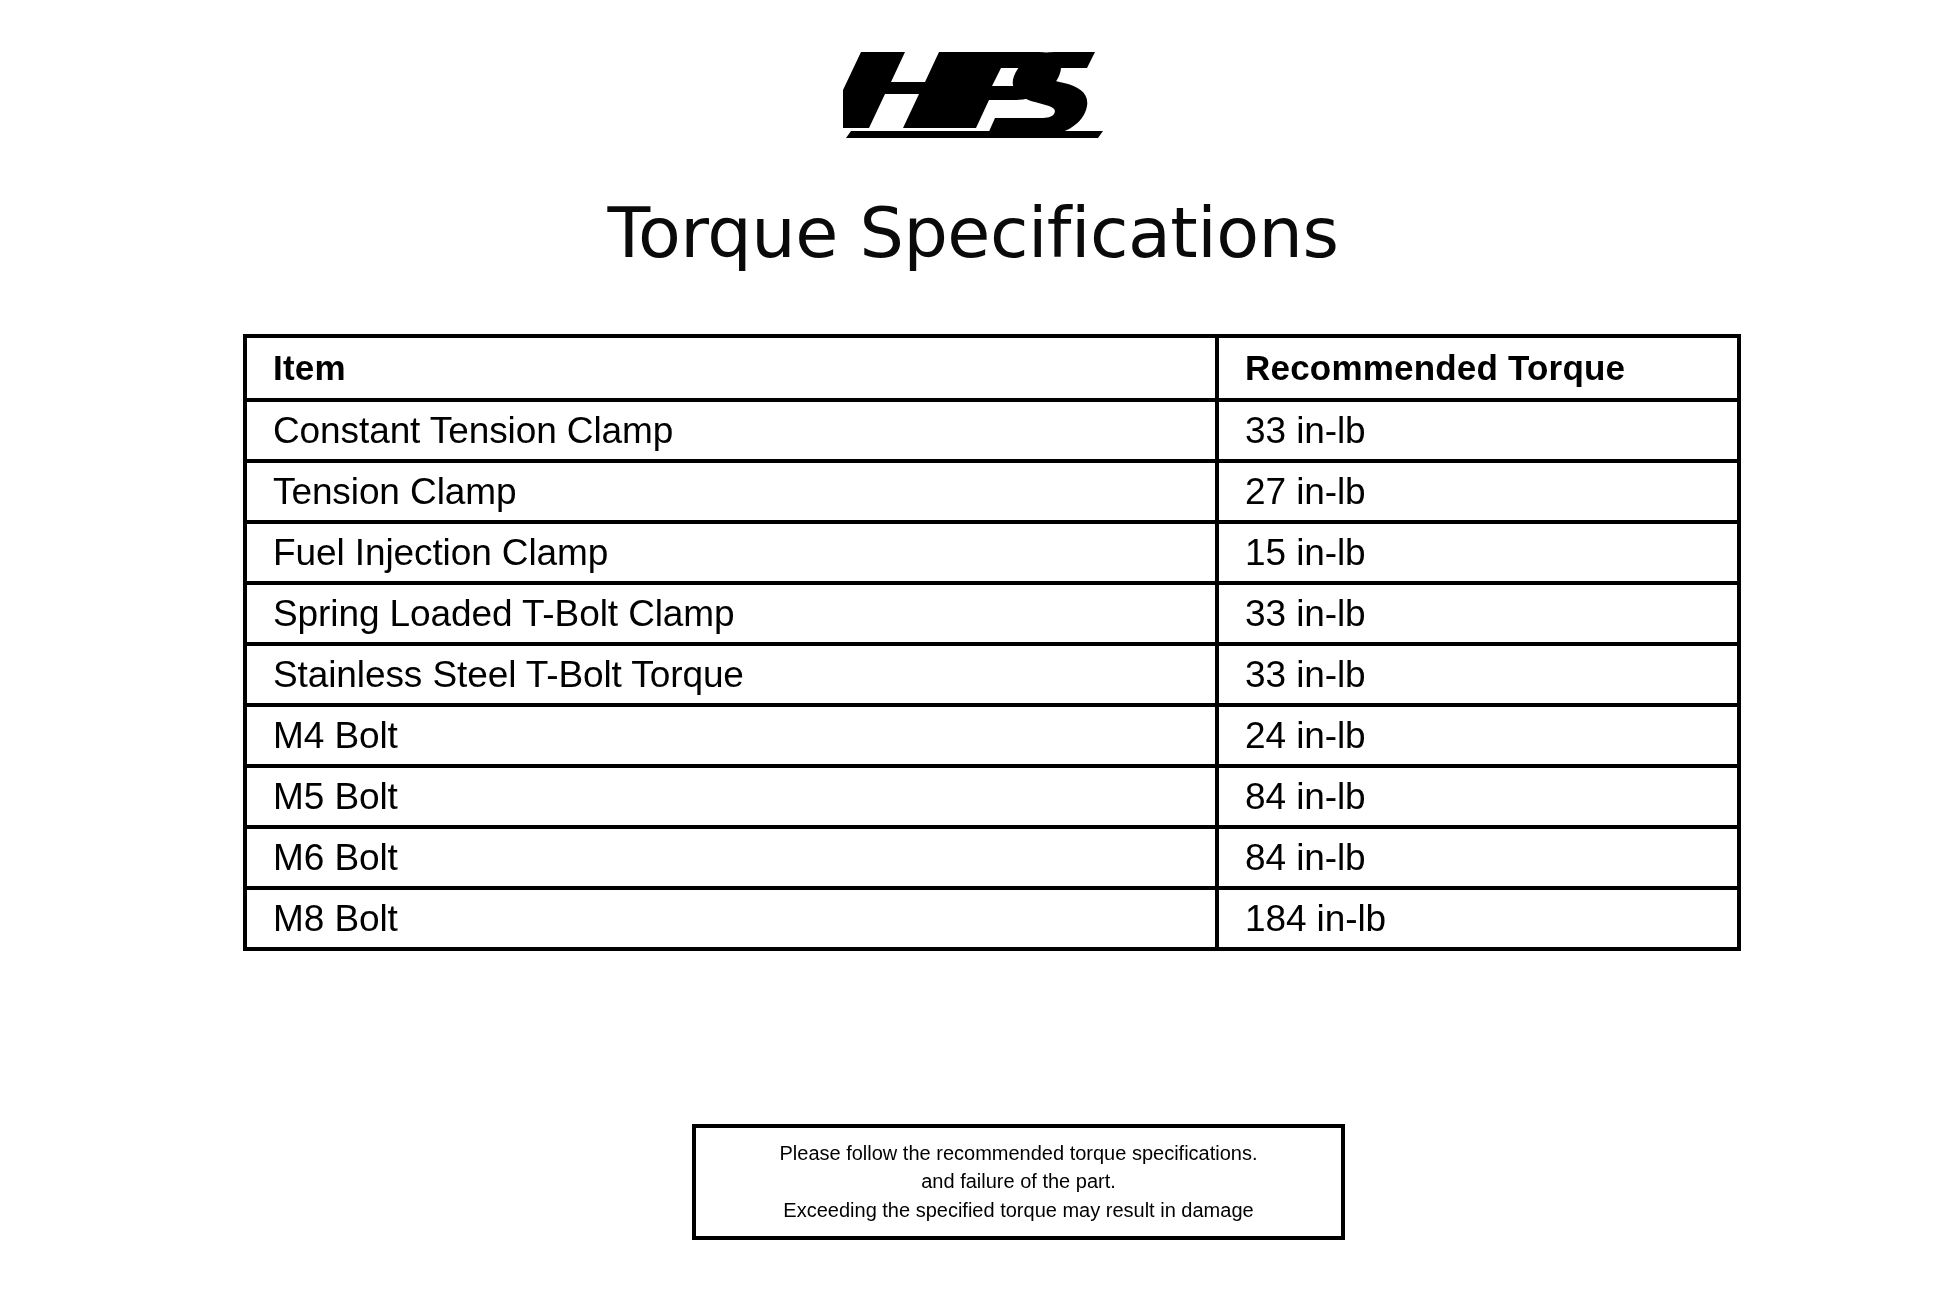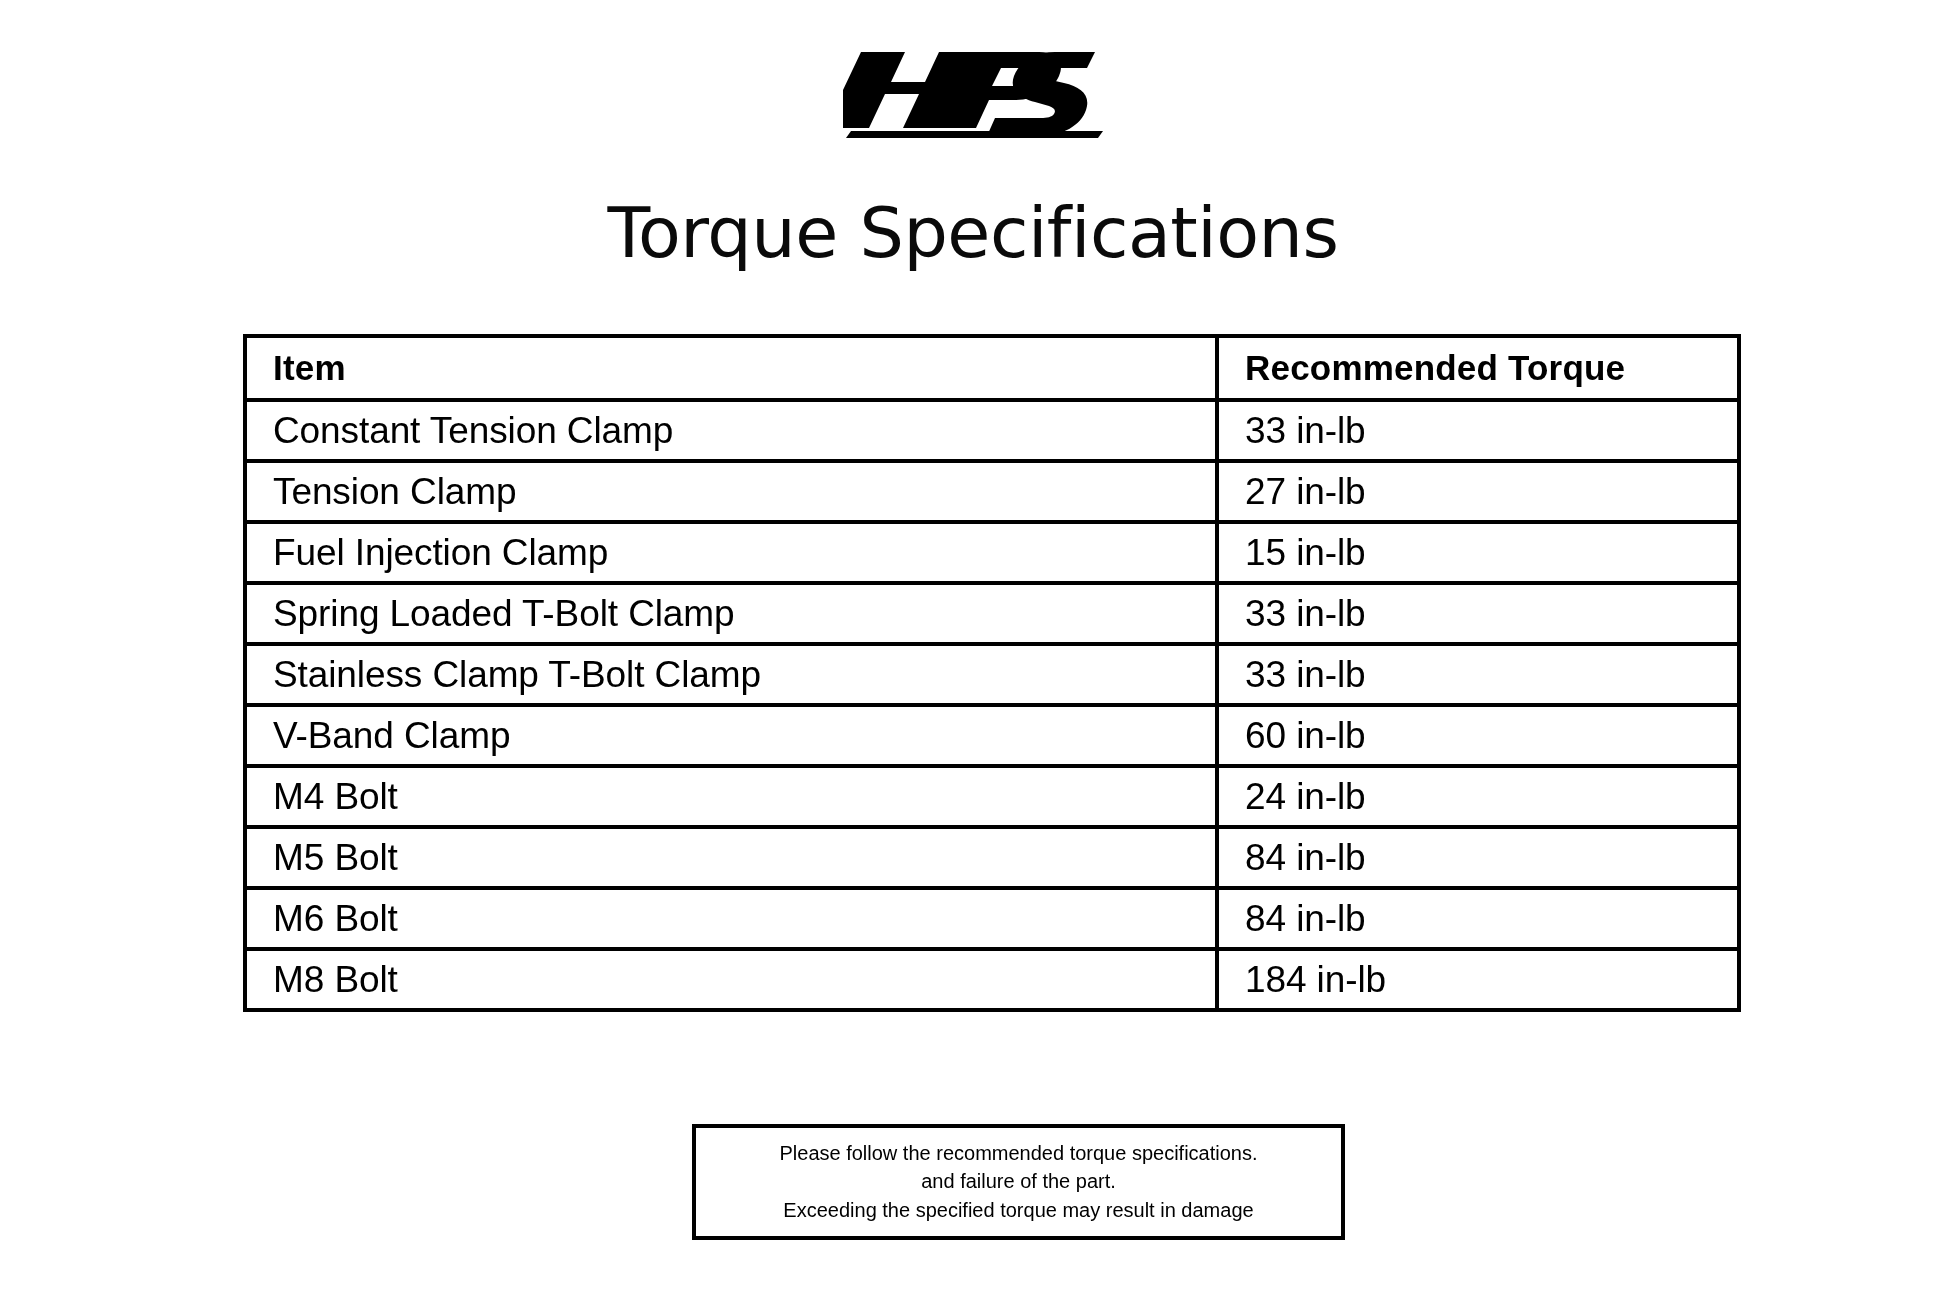--- a/index.html
+++ b/index.html
@@ -164,26 +164,22 @@
         </tr>
         <tr>
           <td>Fuel Injection Clamp</td>
           <td>15 in-lb</td>
         </tr>
         <tr>
           <td>Spring Loaded T-Bolt Clamp</td>
           <td>33 in-lb</td>
         </tr>
         <tr>
-          <td>Stainless Clamp T-Bolt Clamp</td>
+          <td>Stainless Steel T-Bolt Torque</td>
           <td>33 in-lb</td>
-        </tr>
-        <tr>
-          <td>V-Band Clamp</td>
-          <td>60 in-lb</td>
         </tr>
         <tr>
           <td>M4 Bolt</td>
           <td>24 in-lb</td>
         </tr>
         <tr>
           <td>M5 Bolt</td>
           <td>84 in-lb</td>
         </tr>
         <tr>

